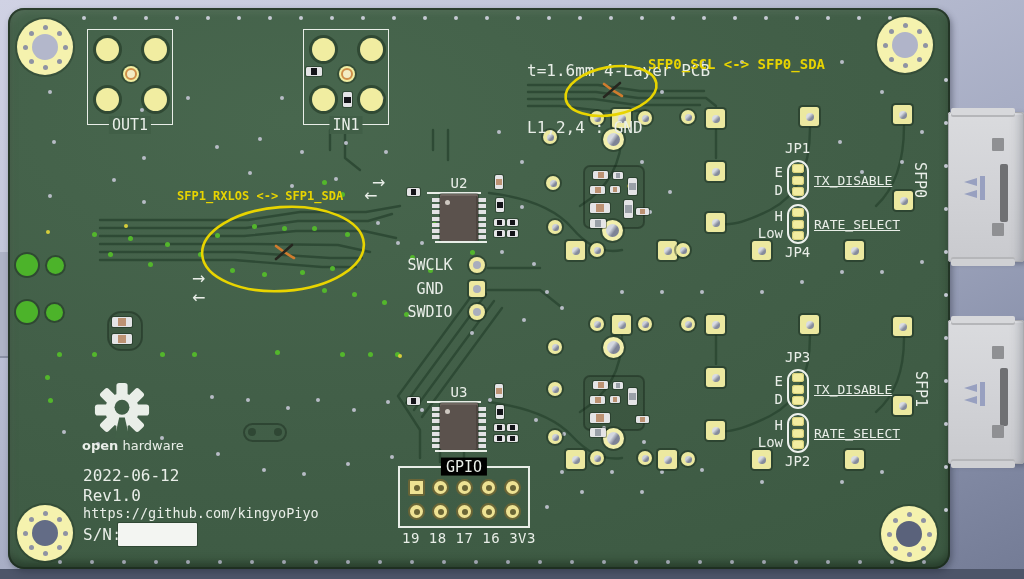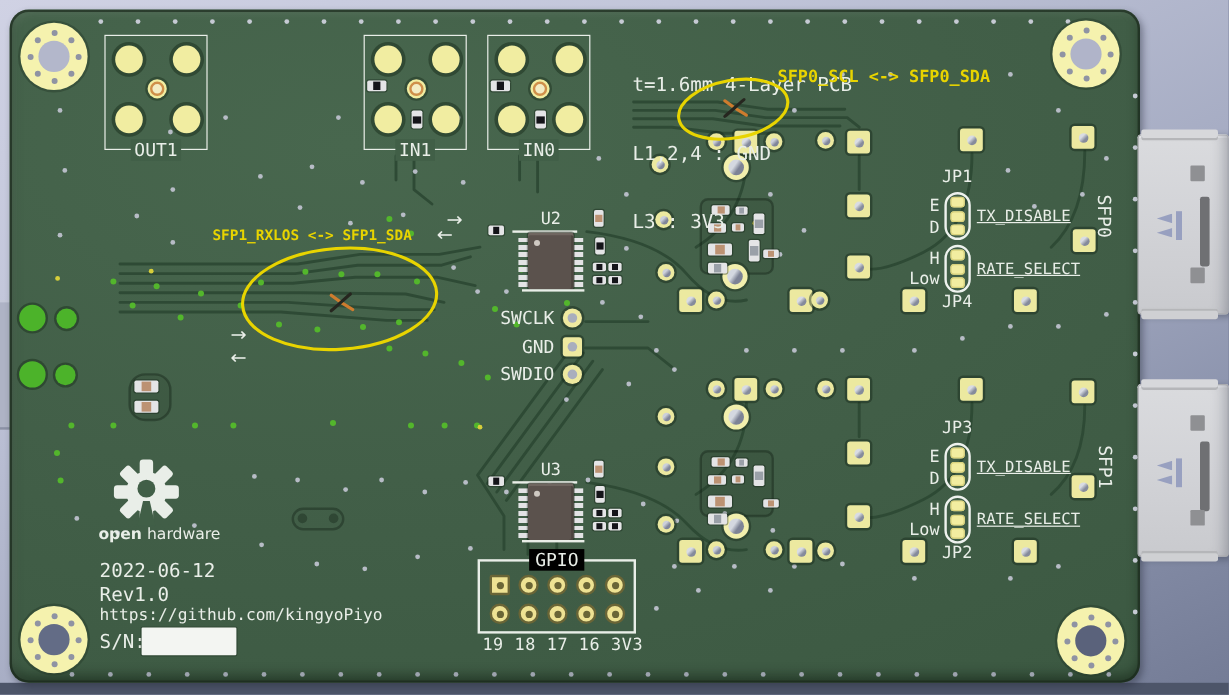--- a/index.html
+++ b/index.html
@@ -56,21 +56,21 @@
   .ic .ref{position:absolute;left:0;right:0;top:-2px;text-align:center;font-size:14px;color:#e9eee8;}
   .ic .l1{position:absolute;left:3px;top:15px;width:54px;border-top:2px solid #e9eee8;}
   .ic .l2{position:absolute;left:11px;top:64px;width:52px;border-top:2px solid #e9eee8;}
   .ic .body{position:absolute;left:16px;top:17px;width:38px;height:47px;background:#5b524d;border-radius:2px;
             box-shadow:inset 0 2px 0 #6f6660, inset -2px 0 0 #4c443f, 0 0 0 1px rgba(15,25,15,.4);}
   .ic .p1{position:absolute;left:21px;top:23px;width:5px;height:5px;border-radius:50%;background:#cfc9c2;}
   .ic .pins{position:absolute;top:21px;width:8px;height:43px;
             background:repeating-linear-gradient(180deg,#e3e3e5 0 4px,rgba(0,0,0,0) 4px 6.2px);}
   .ic .pl{left:8px;} .ic .pr{left:54px;}
   
-  .tp-label{width:64px;text-align:right;font-size:15px;color:#e9eee8;}
+  .tp-label{width:64px;text-align:center;font-size:15px;color:#e9eee8;}
   .tp-pad{width:16px;height:16px;background:#eee9a0;box-shadow:0 0 0 2px rgba(22,40,24,.45);}
   .tp-pad:after{content:"";position:absolute;left:4px;top:4px;width:8px;height:8px;border-radius:50%;background:#a9aebd;}
   .round{border-radius:50%;} .sqr{border-radius:2.5px;}
   
   .jblk{width:165px;height:122px;color:#e9eee8;}
   .jblk .ref-t{position:absolute;left:28px;top:0;font-size:14px;}
   .jblk .ref-b{position:absolute;left:28px;top:104px;font-size:14px;}
   .jumper{position:absolute;left:30px;width:22px;height:40px;border:2px solid #eef2ee;border-radius:12px;
           box-sizing:border-box;display:flex;flex-direction:column;justify-content:space-evenly;align-items:center;}
   .jumper i{display:block;width:12px;height:9px;background:#f2eda0;border-radius:3px;
@@ -277,30 +277,20 @@
   <div class="a pgroup" style="left:303px;top:29px">
     <i class="bigpad" style="left:8px;top:8px"></i>
     <i class="bigpad" style="left:56px;top:8px"></i>
     <i class="bigpad" style="left:8px;top:58px"></i>
     <i class="bigpad" style="left:56px;top:58px"></i>
     <i class="ctrpad"></i>
     <i class="cmp h blk" style="position:absolute;left:2px;top:37px;width:16px;height:9px"></i>
     <i class="cmp v blk" style="position:absolute;left:39px;top:62px;width:9px;height:15px"></i>
     <span class="plabel">IN1</span>
   </div>
-  <div class="a pgroup" style="left:406px;top:29px">
-    <i class="bigpad" style="left:8px;top:8px"></i>
-    <i class="bigpad" style="left:56px;top:8px"></i>
-    <i class="bigpad" style="left:8px;top:58px"></i>
-    <i class="bigpad" style="left:56px;top:58px"></i>
-    <i class="ctrpad"></i>
-    <i class="cmp h blk" style="position:absolute;left:2px;top:37px;width:16px;height:9px"></i>
-    <i class="cmp v blk" style="position:absolute;left:39px;top:62px;width:9px;height:15px"></i>
-    <span class="plabel">IN0</span>
-  </div>
 
   <div class="a ic" style="left:424px;top:153px">
     <span class="ref">U2</span>
     <i class="l1"></i>
     <i class="pins pl"></i>
     <i class="pins pr"></i>
     <i class="body"></i>
     <i class="p1"></i>
     <i class="l2"></i>
   </div>
@@ -376,21 +366,20 @@
     <i class="gpin" style="left:32px;top:35px"></i>
     <i class="gpin" style="left:56px;top:35px"></i>
     <i class="gpin" style="left:80px;top:35px"></i>
     <i class="gpin" style="left:104px;top:35px"></i>
   </div>
   <span class="a gnums" style="left:402px;top:530px">19 18 17 16 3V3</span>
 
   <div class="a silk notes" style="left:527px;top:23px">
     <div>t=1.6mm 4-Layer PCB</div>
     <div>L1,2,4 : GND</div>
-    <div>L3 : 3V3</div>
   </div>
 
   <span class="a arrow" style="left:372px;top:175px">→</span>
   <span class="a arrow" style="left:364px;top:188px">←</span>
   <span class="a arrow" style="left:192px;top:271px">→</span>
   <span class="a arrow" style="left:192px;top:290px">←</span>
 
   <span class="a" style="left:93px;top:382px">
     <svg width="58" height="56" viewBox="0 0 60 60">
       <g fill="#e9eee8">

